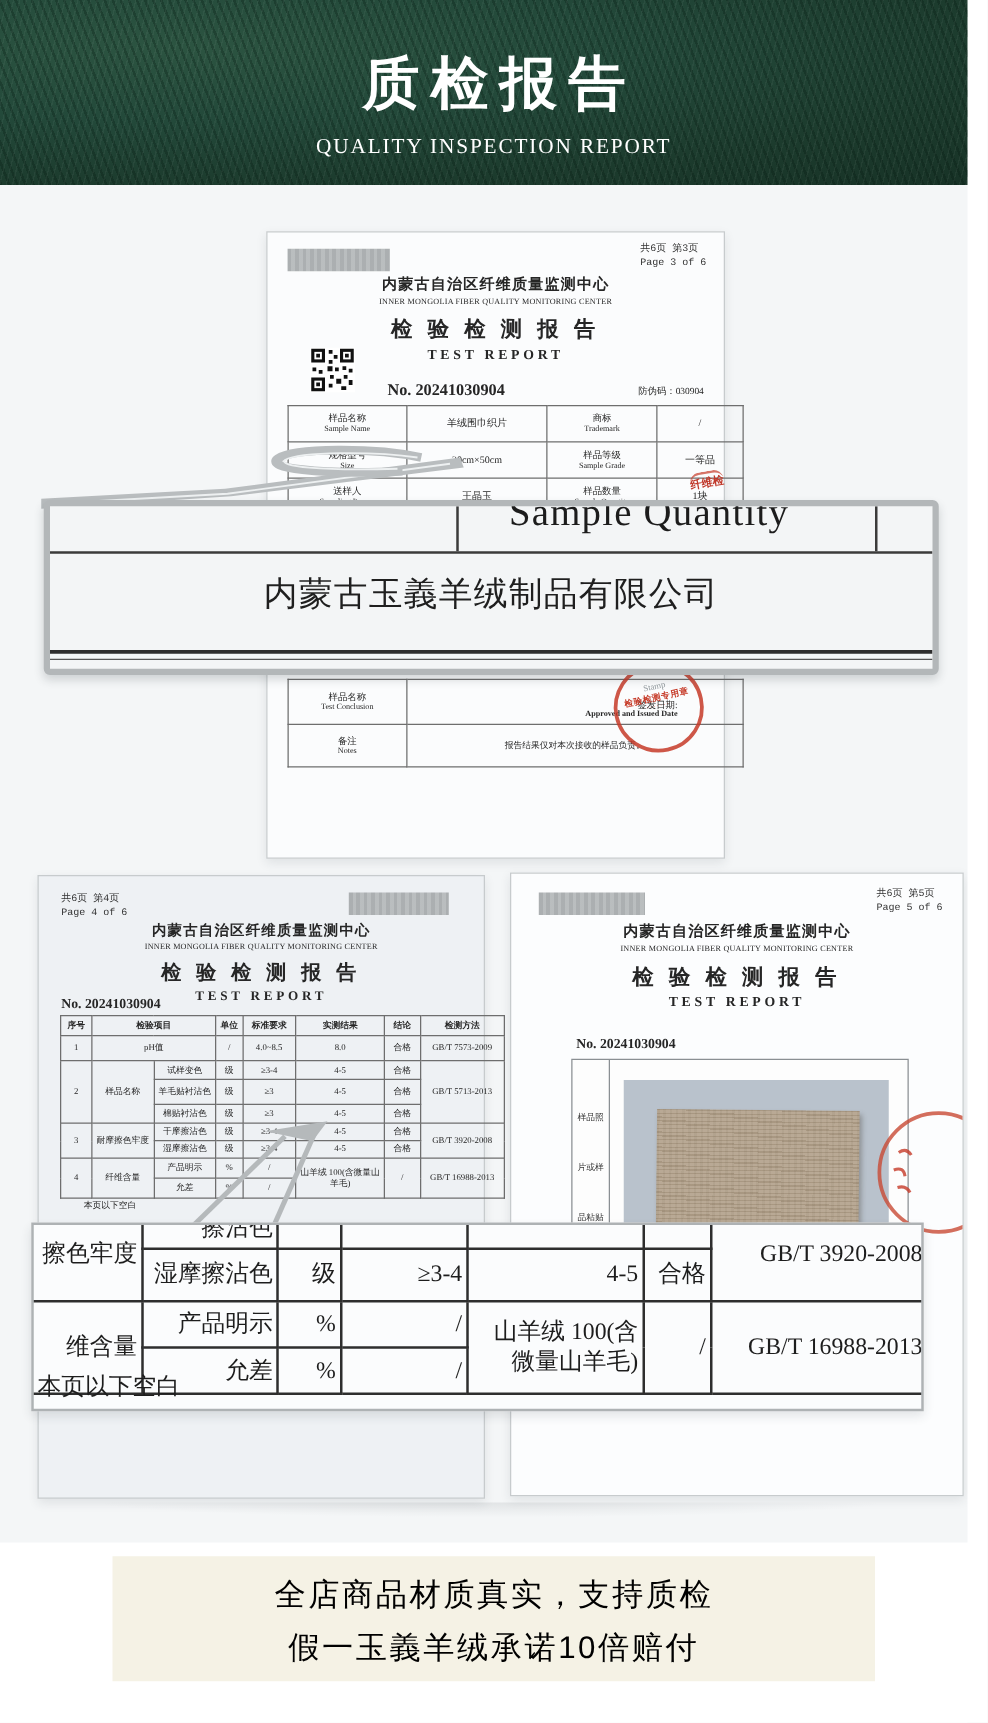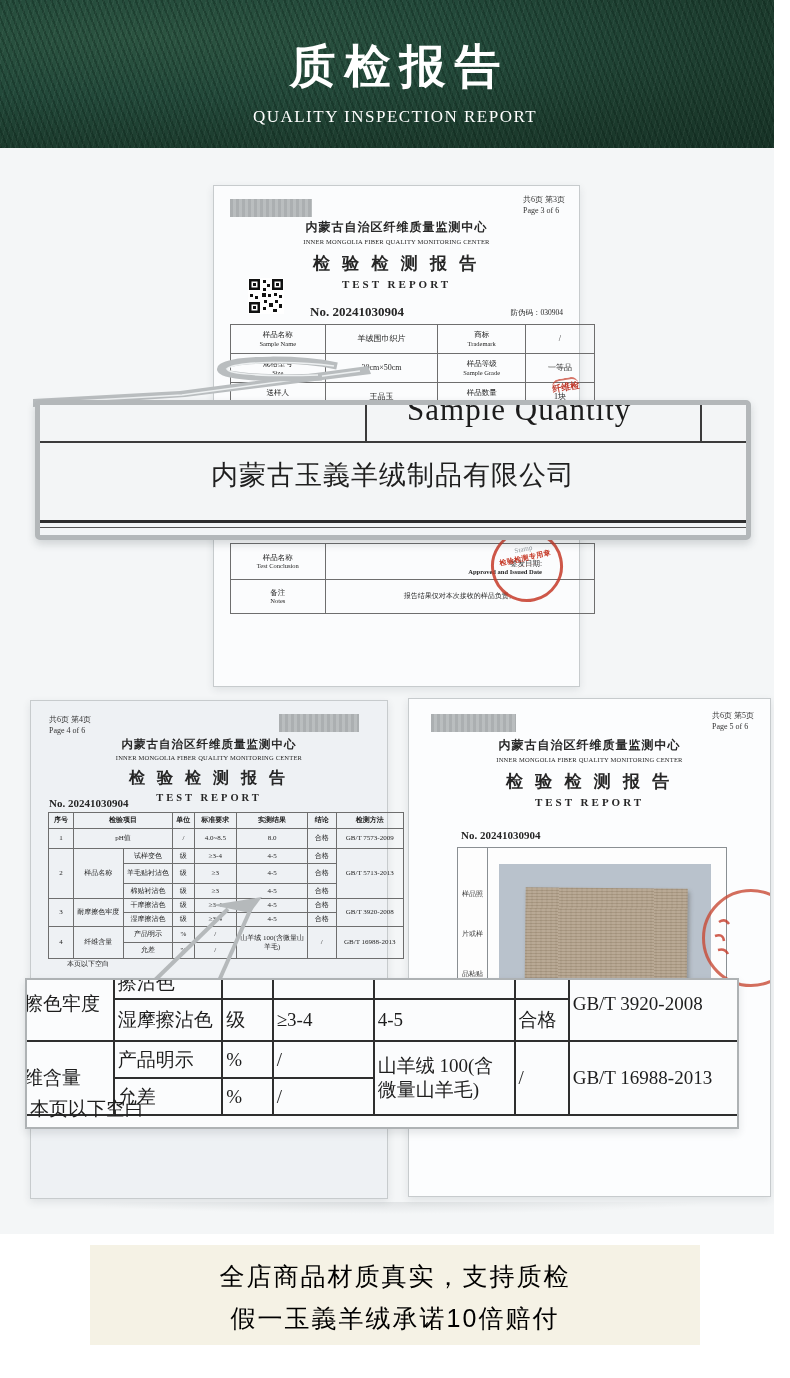--- a/index.html
+++ b/index.html
@@ -15,21 +15,21 @@
       radial-gradient(ellipse at 18% 25%, #2c5441 0%, #23493a 38%, #1c3b2d 72%, #173226 100%);
     color:#fff;text-align:center;}
   .hero-title{margin-top:36px;font-size:46px;font-weight:bold;letter-spacing:9px;text-indent:9px;
     font-family:"Liberation Serif","DejaVu Serif",serif;}
   .hero-sub{margin-top:9px;font-size:17px;letter-spacing:1.5px;font-family:"Liberation Serif","DejaVu Serif",serif;}
 
   
   .doc{position:absolute;background:#fbfcfd;border:1px solid #c7cbcd;box-shadow:0 3px 8px rgba(40,50,55,.10);color:#262626;}
   .redact{position:absolute;height:18px;background:#b6babc;
     background-image:repeating-linear-gradient(90deg, rgba(0,0,0,.06) 0 3px, rgba(255,255,255,.05) 3px 6px);}
-  .pages{position:absolute;font-size:8px;line-height:1.35;color:#333;}
+  .pages{position:absolute;font-size:8px;line-height:1.35;color:#333;font-family:Liberation Mono, monospace;}
   .org{position:absolute;left:0;right:0;text-align:center;}
   .org-cn{font-size:12px;font-weight:bold;letter-spacing:1px;}
   .org-en{font-size:6.5px;margin-top:2px;letter-spacing:.2px;}
   .rep-cn{font-size:17px;font-weight:bold;letter-spacing:4px;margin-top:7px;}
   .rep-en{font-size:11px;font-weight:bold;letter-spacing:3px;margin-top:3px;}
   table.form{border-collapse:collapse;width:100%;table-layout:fixed;}
   table.form td{border:1px solid #6e6e6e;text-align:center;vertical-align:middle;padding:1px 2px;line-height:1.25;}
   .lab-cn{display:block;font-size:7.5px;}
   .lab-en{display:block;font-size:6.5px;}
   .val{font-size:8px;}
@@ -106,21 +106,21 @@
       repeating-linear-gradient(90deg, rgba(90,75,55,.08) 0 2px, rgba(0,0,0,0) 2px 5px);
     box-shadow:2px 3px 4px rgba(60,55,45,.35);}
   .fabric-clip{position:absolute;left:46%;bottom:-4px;width:22px;height:7px;background:#222;border-radius:2px;}
   .stamp5{position:absolute;right:-30px;top:190px;width:92px;height:92px;border:3px solid rgba(200,74,53,.8);border-radius:50%;}
 
   
   #callout2{position:absolute;left:25px;top:978px;width:710px;height:147px;background:#fbfcfd;
     border:2px solid #aeb2b4;box-shadow:0 4px 8px rgba(40,50,55,.12);overflow:hidden;z-index:5;}
   #ct{border-collapse:collapse;width:724px;margin:-14px 0 0 -8px;table-layout:fixed;
     font-size:19px;color:#1d1d1d;}
-  #ct td{border:2px solid #2e2e2e;text-align:left;vertical-align:middle;padding:2px 3px;line-height:1.25;}
+  #ct td{border:2px solid #2e2e2e;text-align:right;vertical-align:middle;padding:2px 3px;line-height:1.25;}
   .ct-blank{position:absolute;left:3px;bottom:5px;font-size:19px;color:#1d1d1d;}
 
   
   .banner{position:absolute;left:90px;top:1245px;width:610px;height:100px;background:#f5f2e5;
     font-family:"Liberation Sans","DejaVu Sans",sans-serif;color:#000000;text-align:center;}
   .banner p{margin:0;font-size:25px;letter-spacing:2px;line-height:42px;}
   .banner p:first-child{margin-top:10px;}
 
   .docs-shadow{position:absolute;left:72px;top:1202px;width:640px;height:12px;
     background:radial-gradient(ellipse at 50% 0%, rgba(60,70,75,.10), rgba(0,0,0,0) 70%);}

